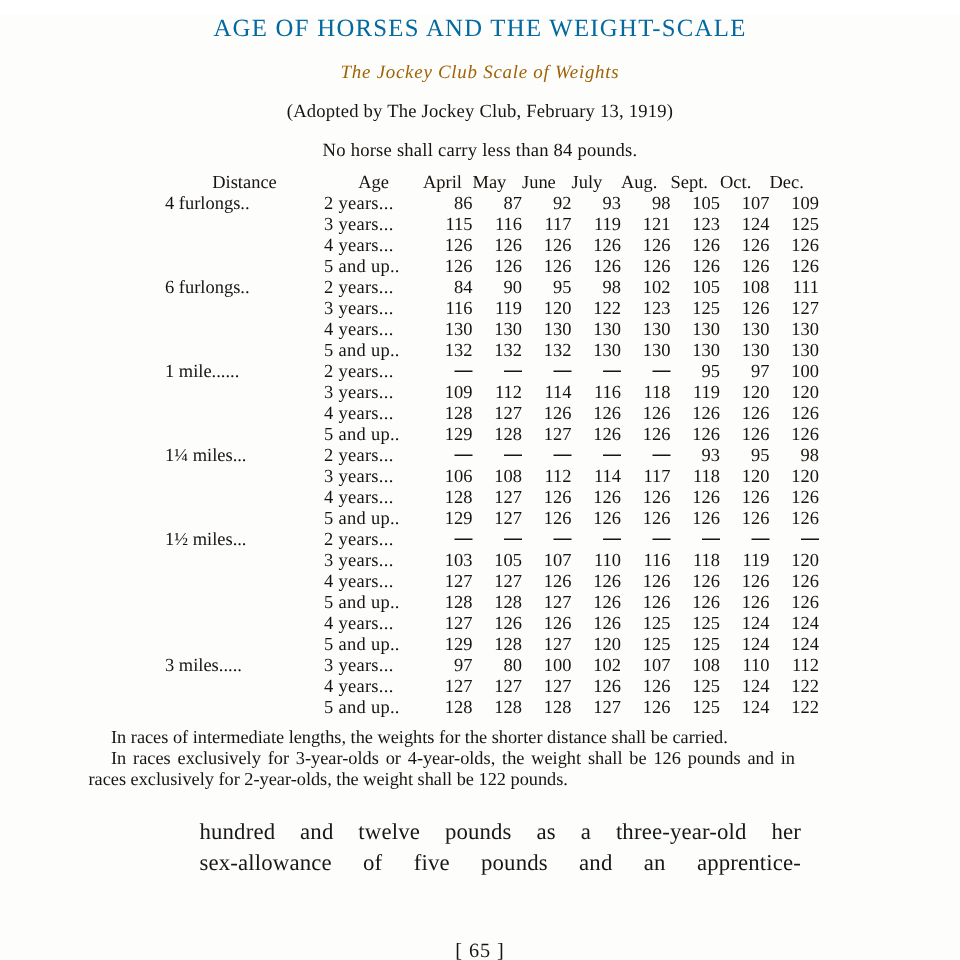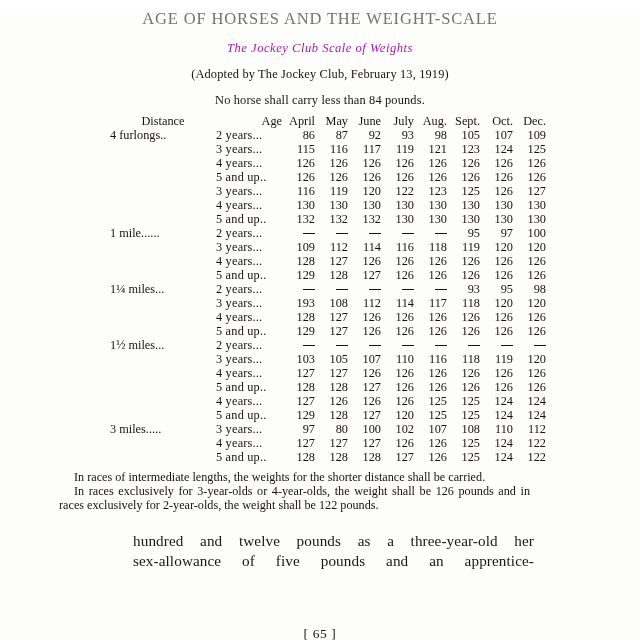--- a/index.html
+++ b/index.html
@@ -26,30 +26,30 @@
 
   
   .title {
     text-align: center;
     font-size: 16.5px;
     letter-spacing: 0.85px;
     font-variant: small-caps;
     text-transform: uppercase;
     margin: 9px 0 0 0;
     padding: 0 40px;
-    color: #737373;
+    color: #0369a1;
     font-weight: 400;
   }
   .subtitle {
     text-align: center;
     font-style: italic;
     font-size: 12.6px;
     letter-spacing: 0.5px;
     margin: 12px 0 0 0;
-    color: #a21caf;
+    color: #a16207;
   }
   .adopted {
     text-align: center;
     font-size: 12.4px;
     letter-spacing: 0.15px;
     margin: 11px 0 11px 0;
     color: #171310;
   }
   .nohorse {
     text-align: center;
@@ -78,27 +78,27 @@
     font-weight: normal;
     white-space: nowrap;
   }
   th.h-dist {
     text-align: center;
     width: 106px;
     padding-bottom: 0px;
     font-size: 12.3px;
   }
   th.h-age {
-    text-align: right;
+    text-align: center;
     width: 66px;
     padding-left: 6px;
     font-size: 12.3px;
   }
   th.h-month {
-    text-align: right;
+    text-align: left;
     width: 33px;
     padding-left: 5px;
     font-size: 12.3px;
     margin-left: 20px;
   }
   td.c-dist {
     text-align: left;
     padding-left: 2px;
     font-size: 12.3px;
     height: 13.3px;
@@ -238,20 +238,32 @@
             <td class="c-val">126</td>
             <td class="c-val">126</td>
             <td class="c-val">126</td>
             <td class="c-val">126</td>
             <td class="c-val">126</td>
             <td class="c-val">126</td>
             <td class="c-val">126</td>
             <td class="c-val">126</td>
           </tr>
           <tr>
+            <td class="c-dist">6 furlongs..</td>
+            <td class="c-age">2 years...</td>
+            <td class="c-val">84</td>
+            <td class="c-val">90</td>
+            <td class="c-val">95</td>
+            <td class="c-val">98</td>
+            <td class="c-val">102</td>
+            <td class="c-val">105</td>
+            <td class="c-val">108</td>
+            <td class="c-val">111</td>
+          </tr>
+          <tr>
             <td class="c-dist"></td>
             <td class="c-age">3 years...</td>
             <td class="c-val">116</td>
             <td class="c-val">119</td>
             <td class="c-val">120</td>
             <td class="c-val">122</td>
             <td class="c-val">123</td>
             <td class="c-val">125</td>
             <td class="c-val">126</td>
             <td class="c-val">127</td>
@@ -336,21 +348,21 @@
             <td class="c-val dash"><span class="dashmark"></span></td>
             <td class="c-val dash"><span class="dashmark"></span></td>
             <td class="c-val dash"><span class="dashmark"></span></td>
             <td class="c-val">93</td>
             <td class="c-val">95</td>
             <td class="c-val">98</td>
           </tr>
           <tr>
             <td class="c-dist"></td>
             <td class="c-age">3 years...</td>
-            <td class="c-val">193</td>
+            <td class="c-val">106</td>
             <td class="c-val">108</td>
             <td class="c-val">112</td>
             <td class="c-val">114</td>
             <td class="c-val">117</td>
             <td class="c-val">118</td>
             <td class="c-val">120</td>
             <td class="c-val">120</td>
           </tr>
           <tr>
             <td class="c-dist"></td>

